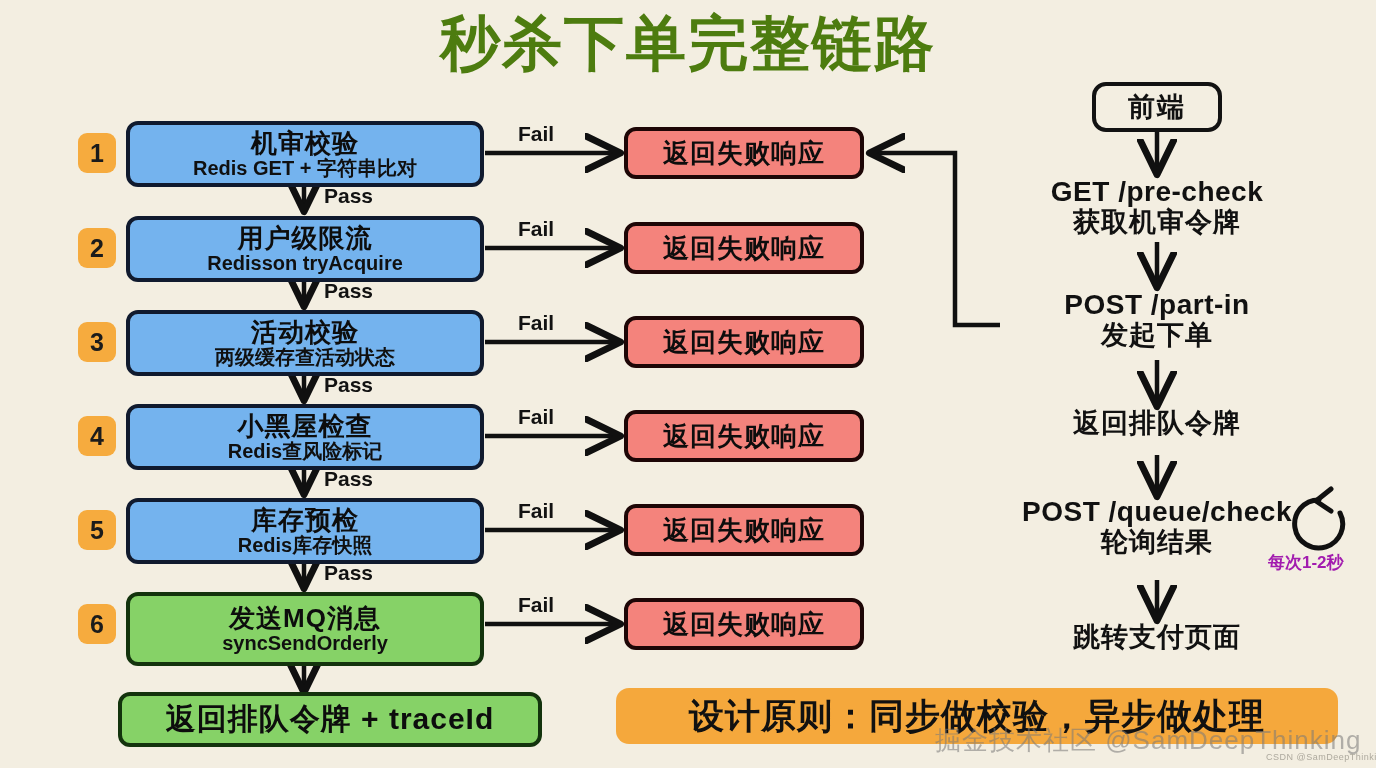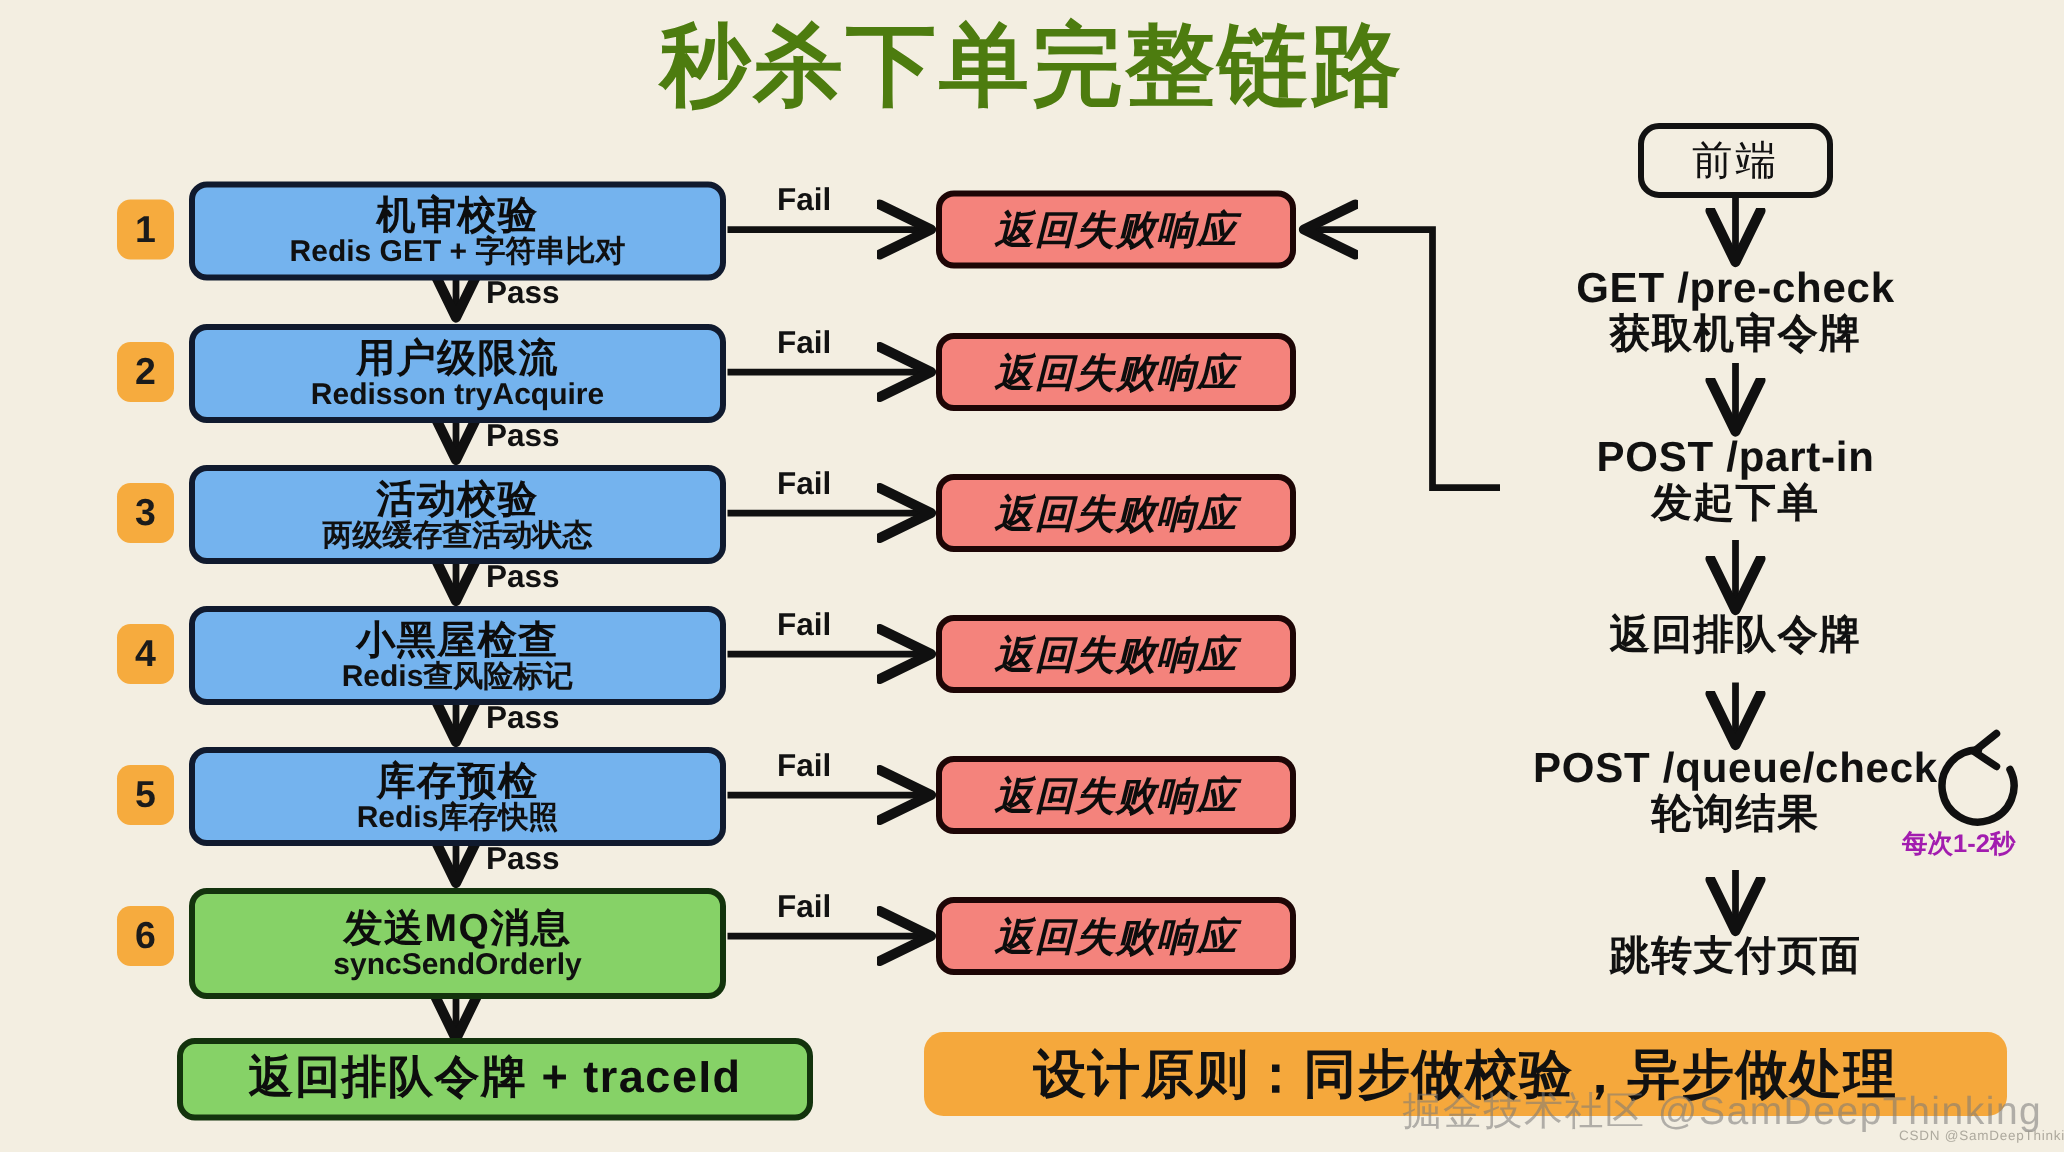--- a/index.html
+++ b/index.html
@@ -76,21 +76,20 @@
     background: #74b3ee;
     border: 4px solid #101a2e;
   }
   .greenbox {
     background: #86d267;
     border: 4px solid #13330d;
   }
   .redbox {
     background: #f4837c;
     border: 4px solid #1d0606;
-    font-style: italic;
   }
   .redbox .t1 { font-size: 26px; }
 
   
   .clabel {
     position: absolute;
     font-size: 21px;
     font-weight: bold;
     color: #121212;
     white-space: nowrap;
@@ -111,21 +110,21 @@
   .frontend-box {
     position: absolute;
     box-sizing: border-box;
     border: 4px solid #121212;
     border-radius: 14px;
     background: #f3eee1;
     display: flex;
     align-items: center;
     justify-content: center;
     font-size: 27px;
-    font-weight: normal;
+    font-weight: bold;
     color: #111111;
     letter-spacing: 2px;
   }
 
   .loop-note {
     position: absolute;
     font-size: 17px;
     font-weight: bold;
     color: #a21caf;
     white-space: nowrap;

